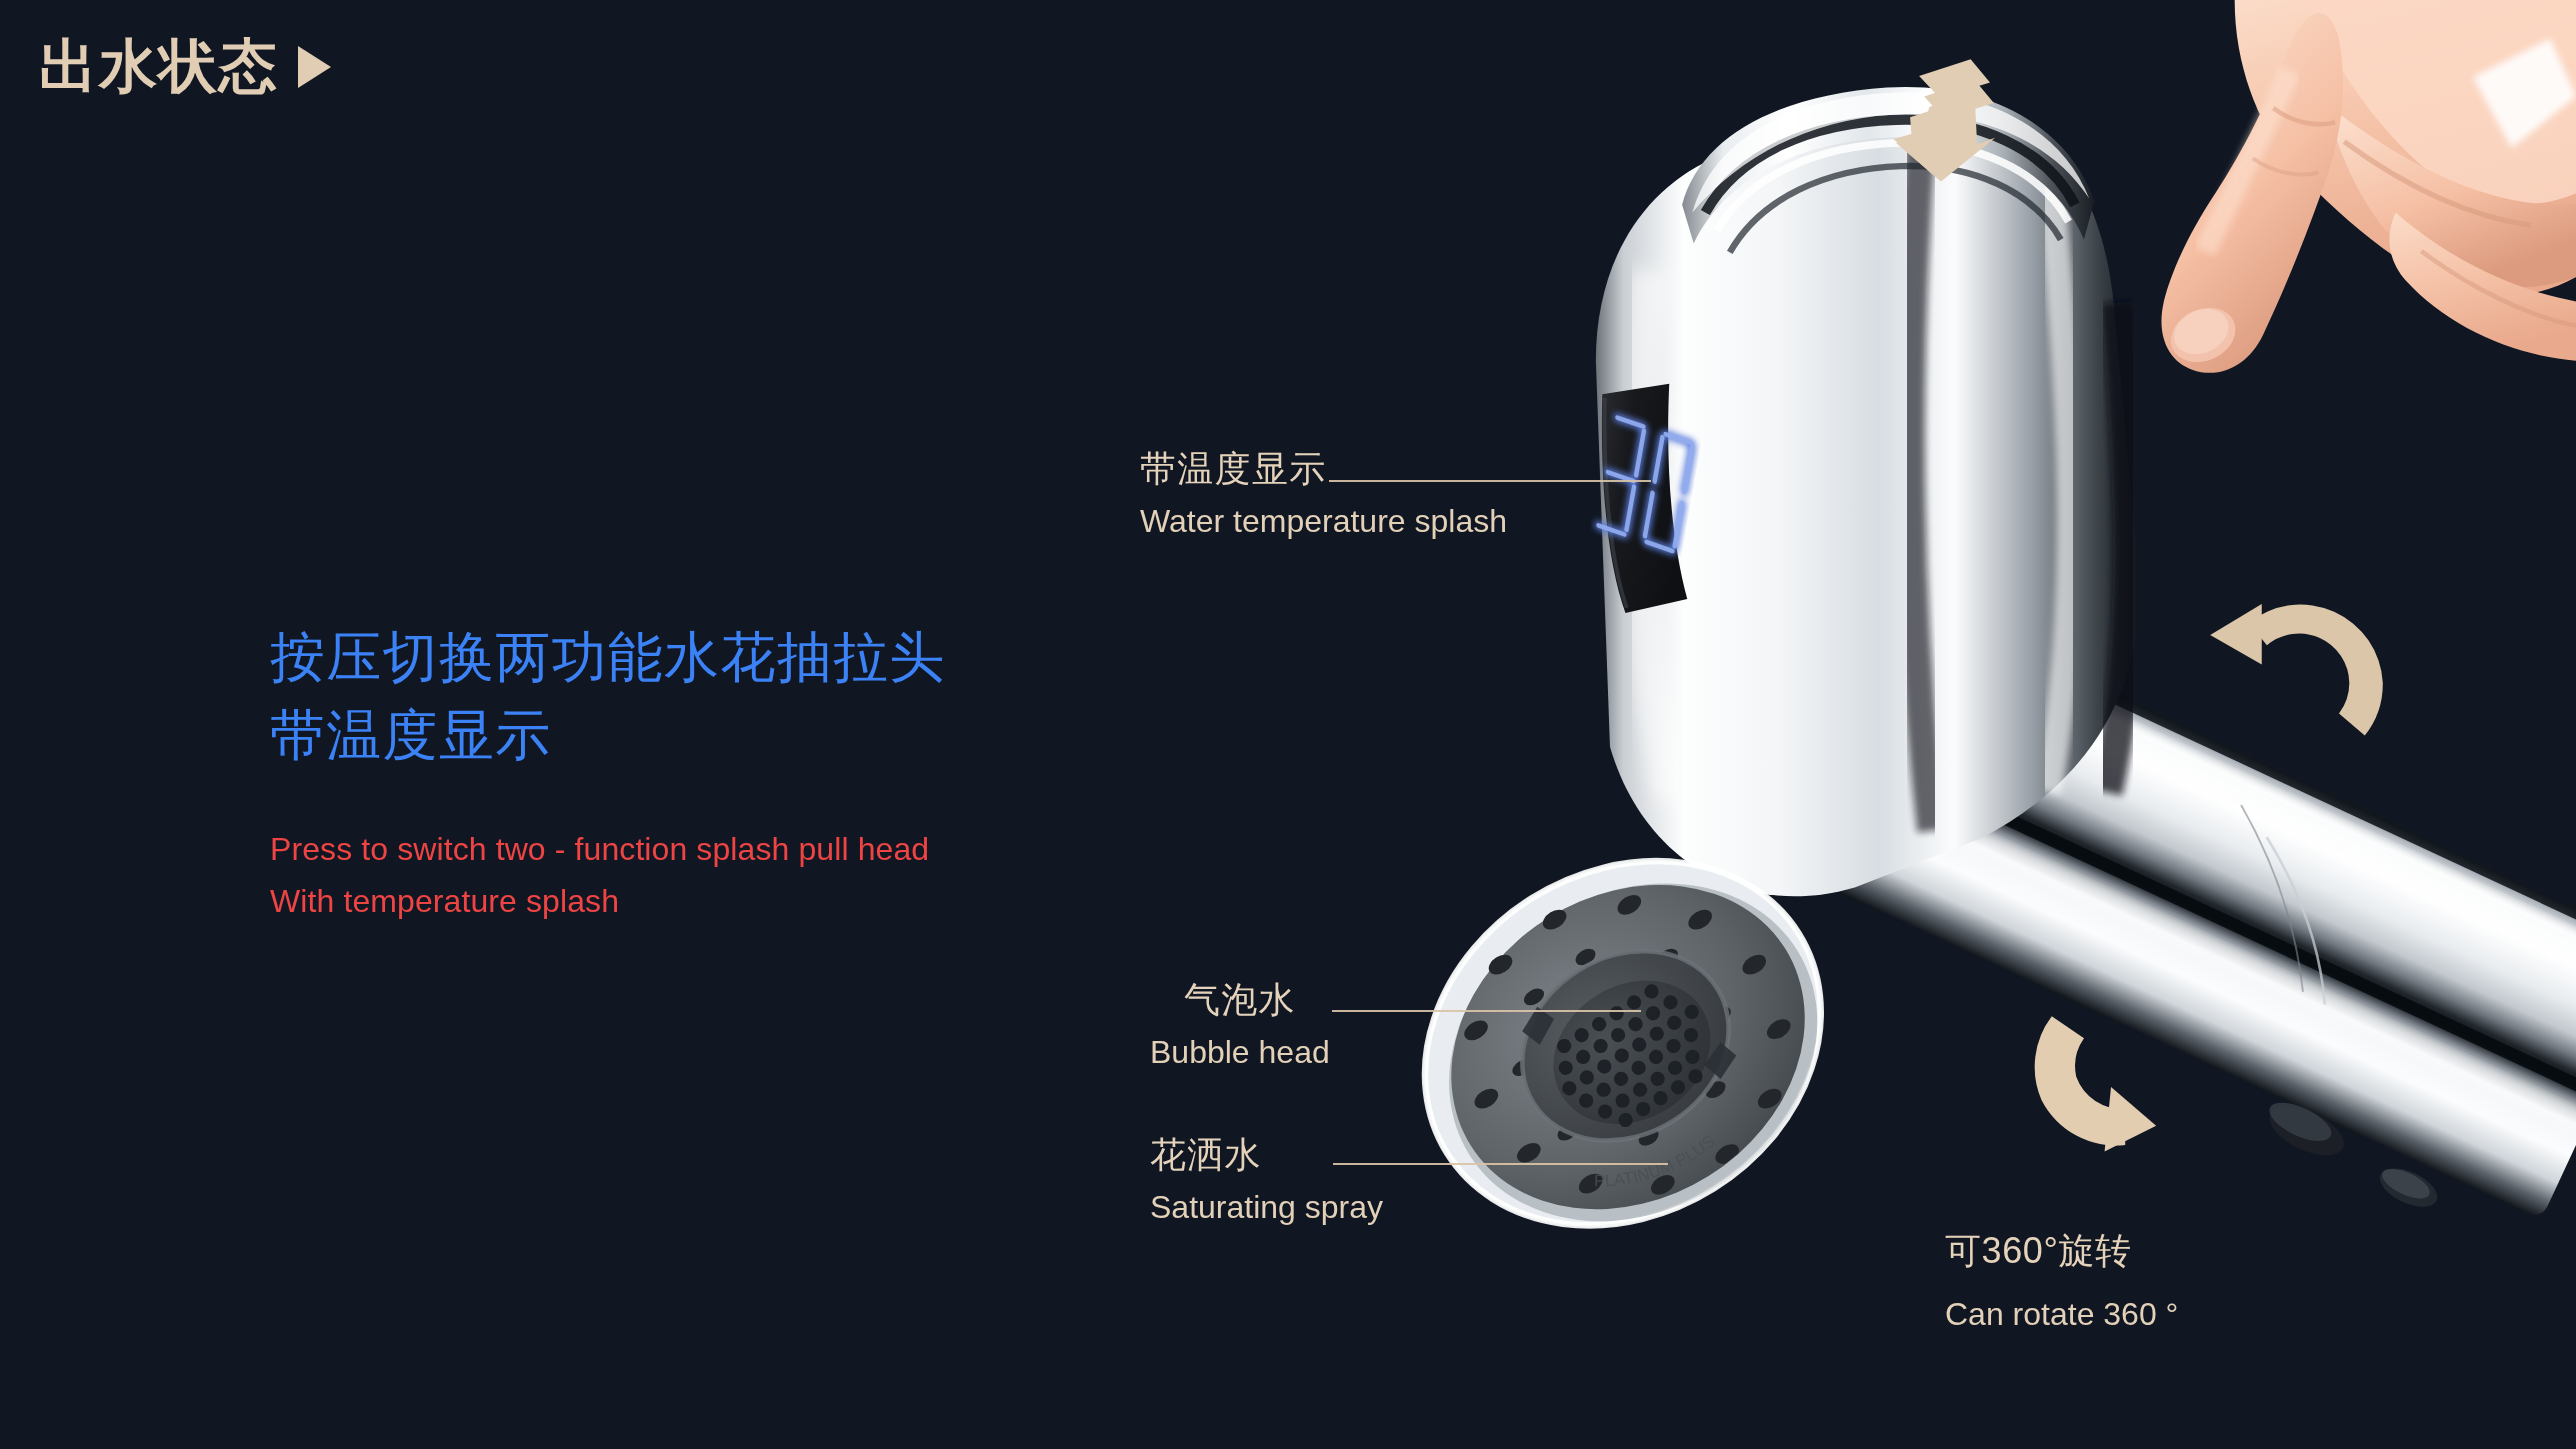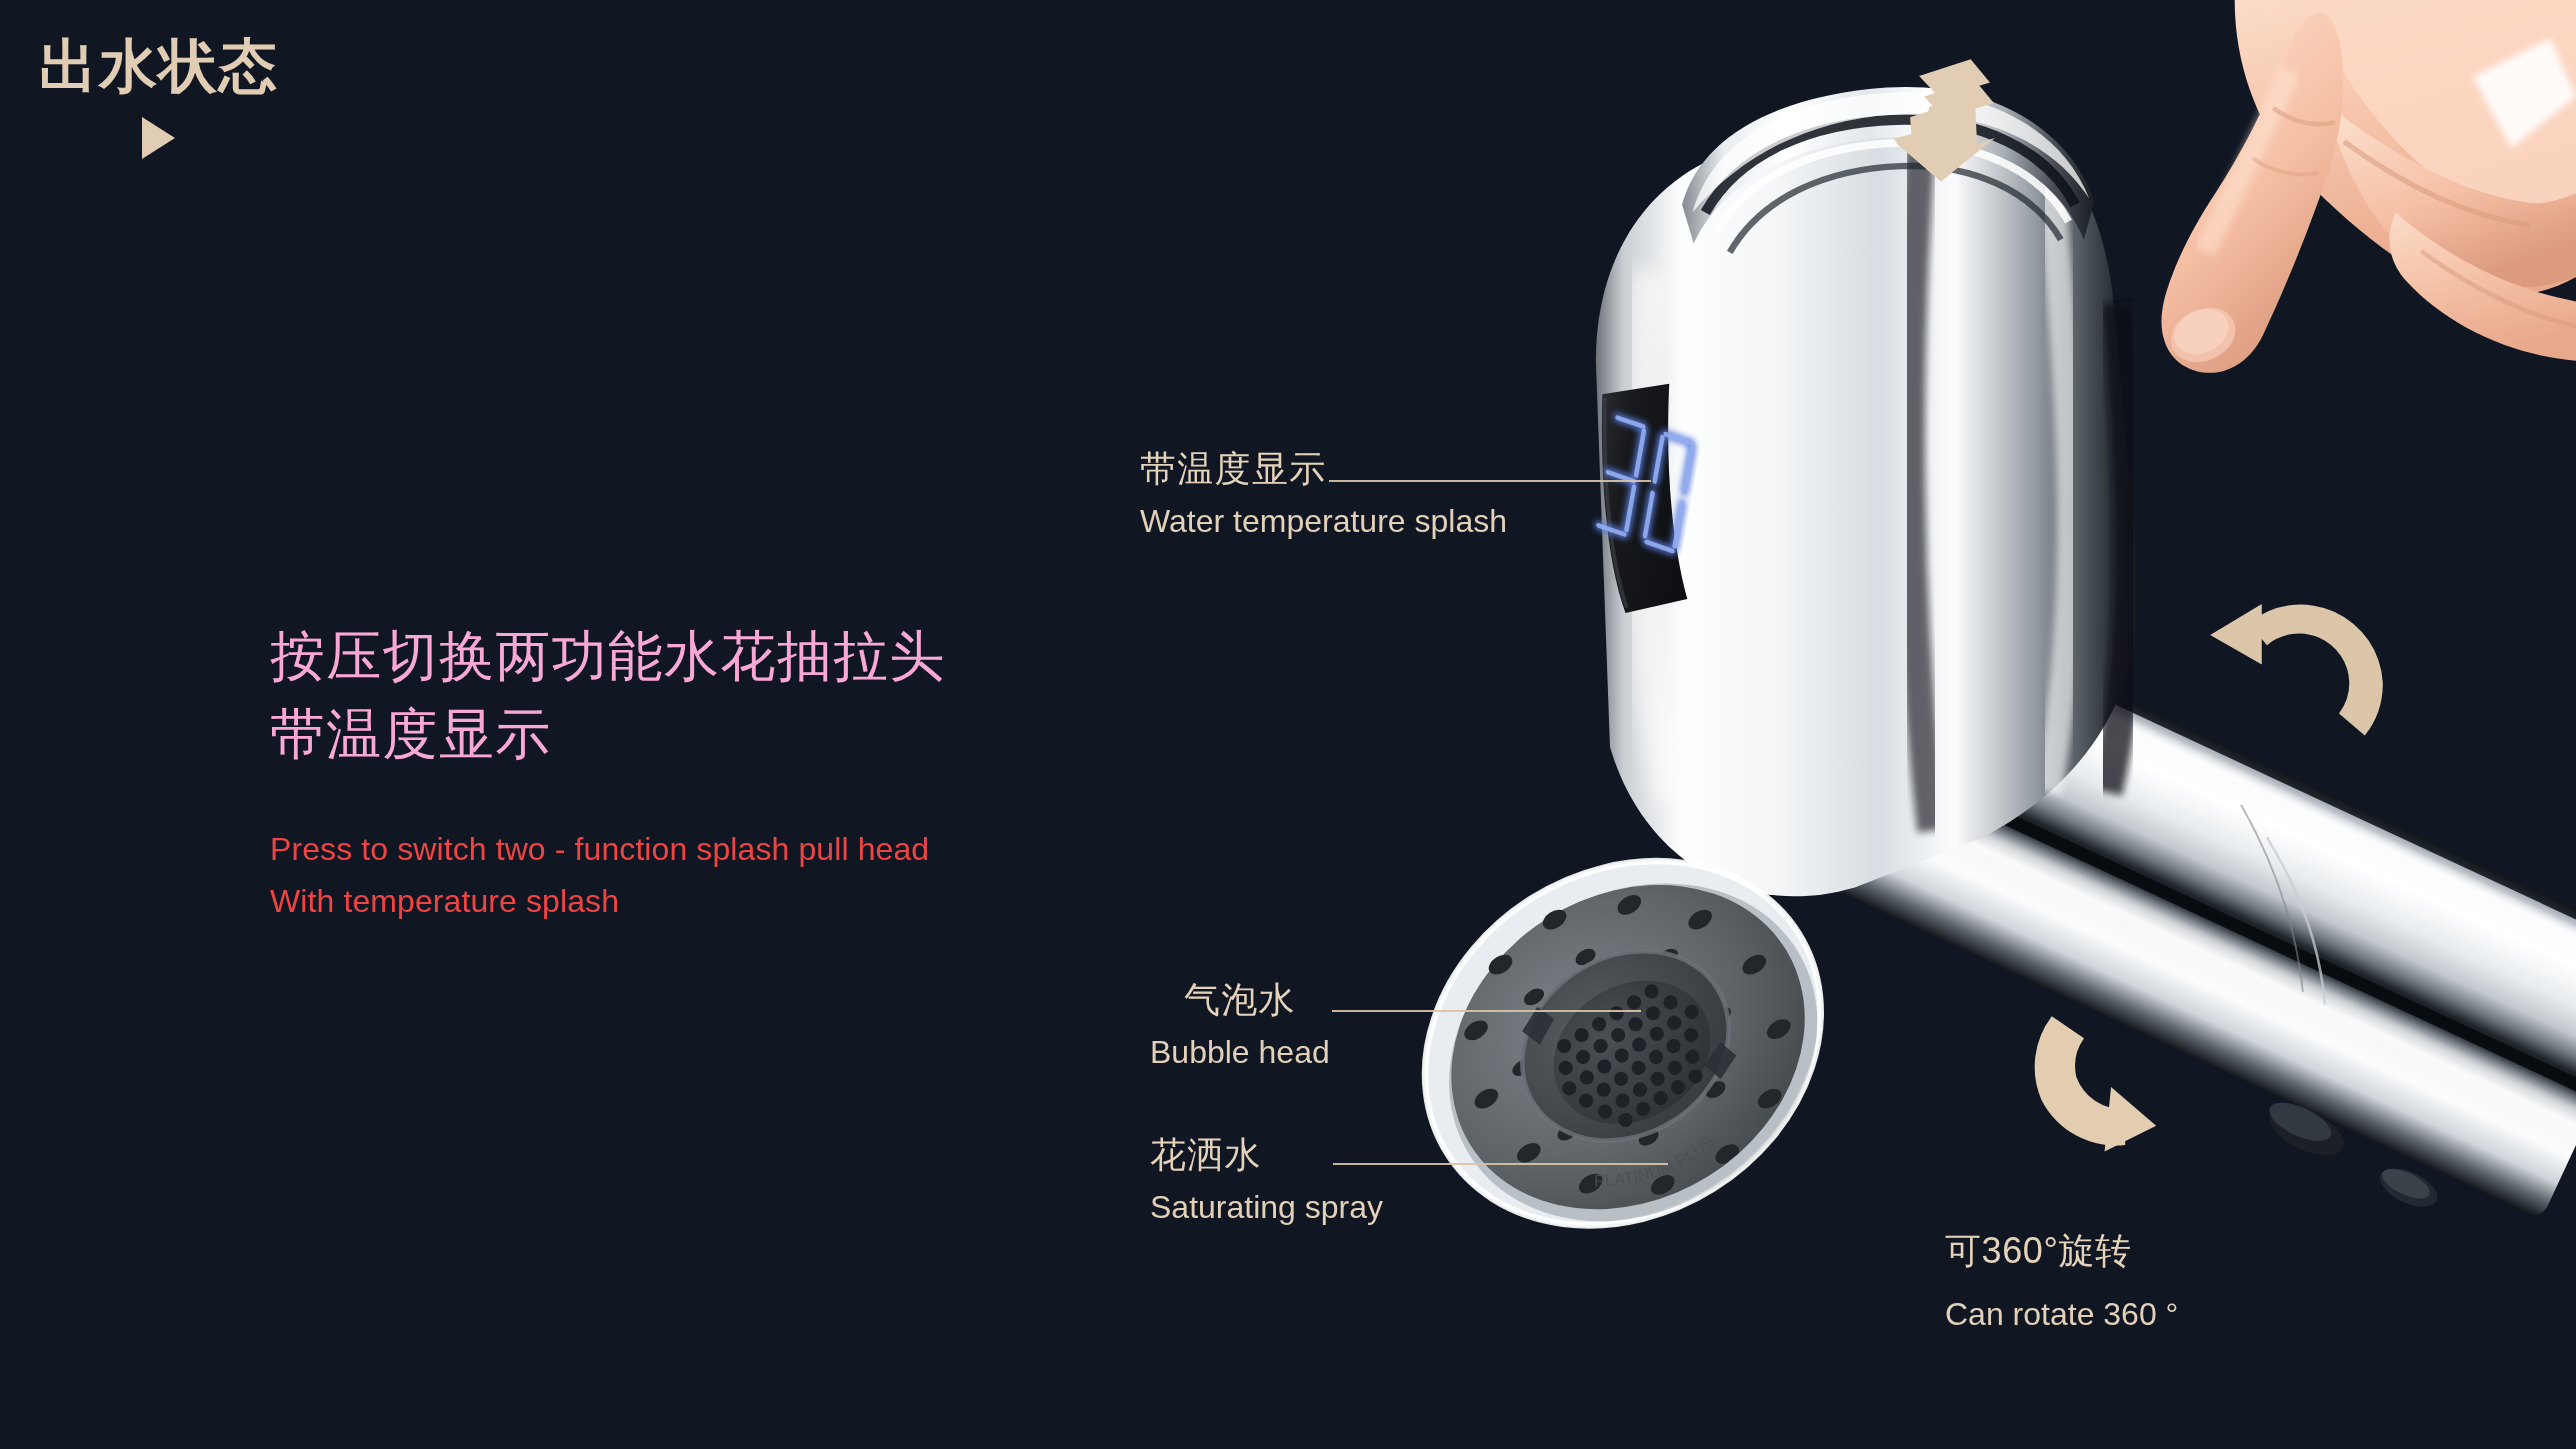--- a/index.html
+++ b/index.html
@@ -13,40 +13,40 @@
   #stage {
     position:relative;
     width:2576px; height:1449px;
     background:#101723;
     overflow:hidden;
   }
 
   
   #header {
     position:absolute; left:39px; top:37px;
-    display:flex; align-items:center; gap:19.3px;flex-direction:column;
+    display:flex; align-items:center; gap:19.3px;
   }
   #header .zh {
     font-size:58px; font-weight:700; letter-spacing:1.9px;
     color:#e0cdb4; line-height:1;
     white-space:nowrap;
   }
   #header .tri {
     width:0; height:0;
     border-left:33px solid #e0cdb4;
     border-top:21px solid transparent;
     border-bottom:21px solid transparent;
     margin-top:2.6px;
   }
 
   
   #headline { position:absolute; left:270px; top:618px; width:966px; }
   #headline .h-zh {
-    font-size:55px; color:#f9a8d4; line-height:1.42;
-    letter-spacing:1.3px; white-space:nowrap;font-family:Liberation Serif, serif;
+    font-size:55px; color:#3b82f6; line-height:1.42;
+    letter-spacing:1.3px; white-space:nowrap;
   }
   #headline .h-en {
     margin-top:50px;
     font-size:32px; color:#ef4444; line-height:1.62;
     letter-spacing:0.1px; white-space:nowrap;
   }
 
   
   .callout { position:absolute; }
   .callout .c-zh {

